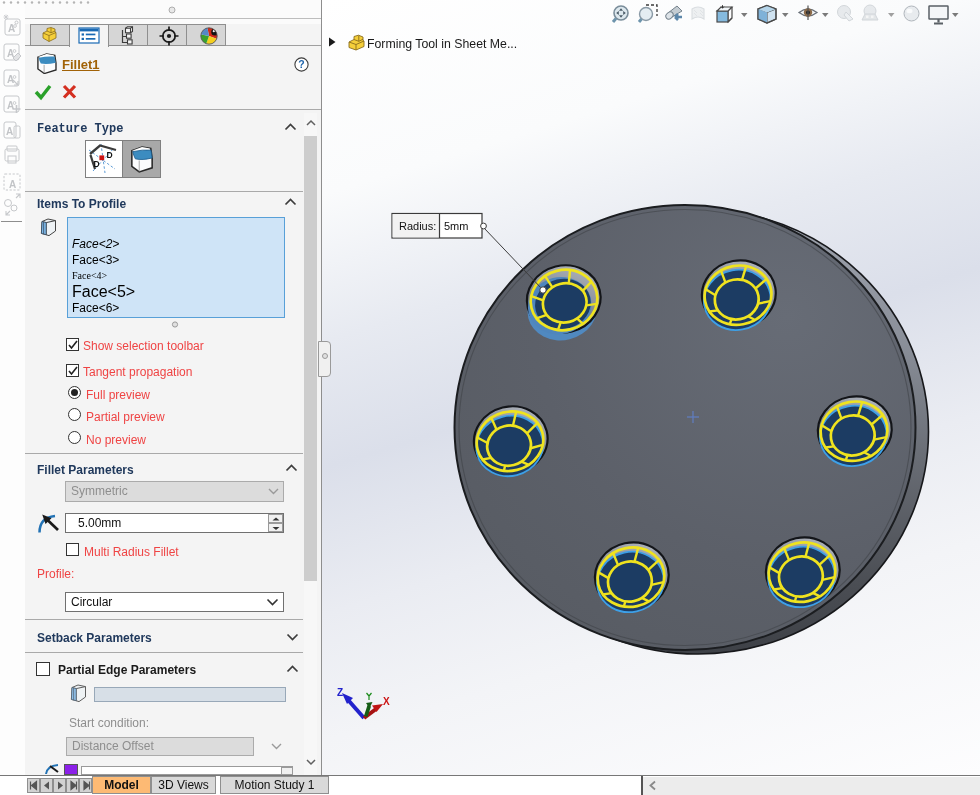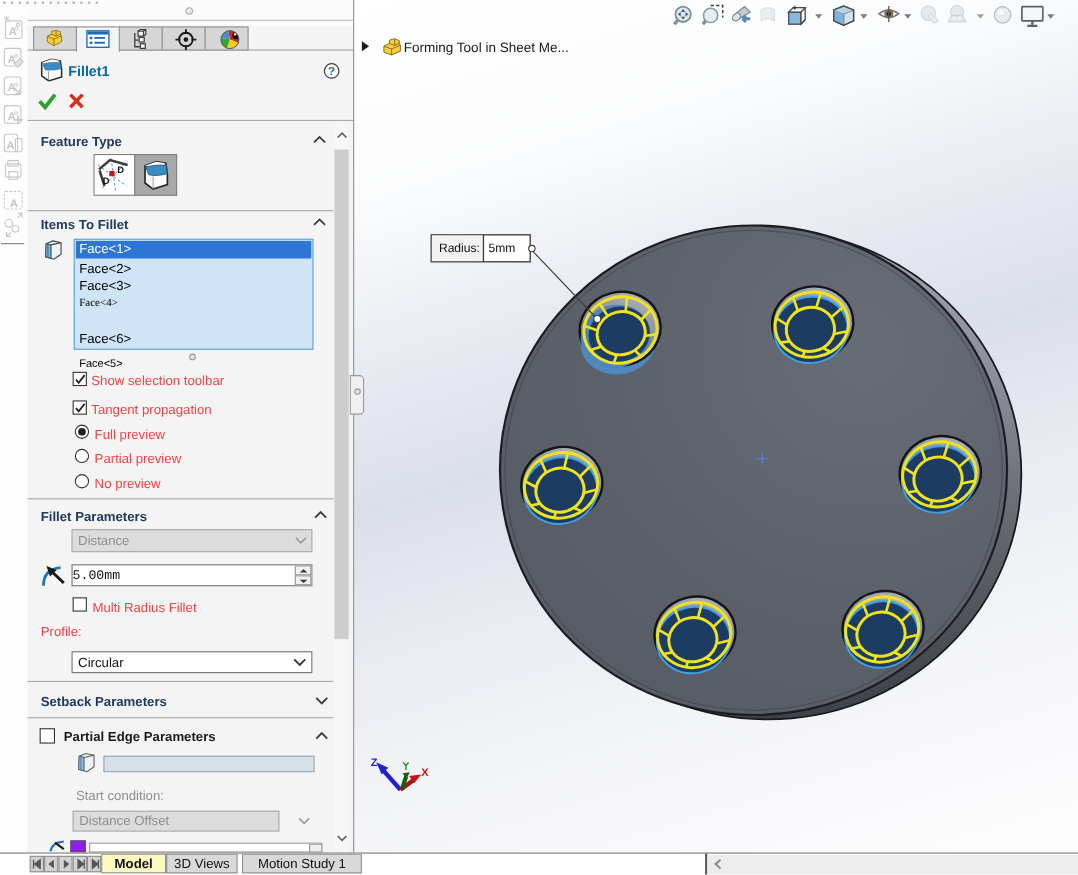--- a/index.html
+++ b/index.html
@@ -155,21 +155,21 @@
   </g>
   <circle cx="10" cy="9" r="8.2" fill="none" stroke="#555" stroke-width="0.9"></circle>
 </svg>
 
 <svg class="icn" style="left:36px;top:53px;" width="23" height="21" viewBox="0 0 25 23">
   <path d="M2 4.5 L11.5 1 L20.5 2.6 L21.8 11 L21.8 18.5 L9 22.5 L2 17.5 Z" fill="#fbfcfd" stroke="#2a2a2a" stroke-width="1.5"></path>
   <path d="M2 4.5 L11.5 1 L20 2.5 L14.5 5.6 Z" fill="#fff"></path>
   <path d="M2.8 5.2 Q12 3.2 20.3 3.9 L21.6 10.6 Q12 13 5.2 11.6 Q3.4 8.4 2.8 5.2 Z" fill="#3c8cc0"></path>
   <path d="M8.8 13 L8.8 22" stroke="#888" stroke-width="0.8"></path>
 </svg>
-<div class="lbl" style="left:62px; top:57px; font-size:13px; font-weight:bold; color:#0369a1;">Fillet1</div>
+<div class="lbl" style="left:62px; top:57px; font-size:13px; font-weight:bold; color:#a16207;text-decoration:underline;">Fillet1</div>
 <svg class="icn" style="left:294px;top:57px;" width="15" height="15" viewBox="0 0 15 15">
   <circle cx="7.5" cy="7.5" r="6.6" fill="#fff" stroke="#3c3c3c" stroke-width="1.1"></circle>
   <text x="7.5" y="11.2" font-size="10.5" font-weight="bold" fill="#2166ac" text-anchor="middle" font-family="Liberation Sans">?</text>
 </svg>
 <svg class="icn" style="left:34px;top:83px;" width="48px" height="18" viewBox="0 0 48 18">
   <path d="M2 9 L7 14.5 L16 3" fill="none" stroke="#2aa12a" stroke-width="3.4"></path>
   <path d="M30 3 L41 14.5 M41 3 L30 14.5" fill="none" stroke="#d42f20" stroke-width="3.2"></path>
 </svg>
 
 <div class="sep" style="left:25px; top:109px; width:296px;"></div>
@@ -187,21 +187,21 @@
 <svg class="icn" style="left:285px;top:464px;" width="13" height="8" viewBox="0 0 13 8">
     <path d="M1.5 6.5 L6.5 1.5 L11.5 6.5" fill="none" stroke="#3c3c3c" stroke-width="1.7"></path>
   </svg>
 <svg class="icn" style="left:286px;top:633px;" width="13" height="8" viewBox="0 0 13 8">
     <path d="M1.5 1.5 L6.5 6.5 L11.5 1.5" fill="none" stroke="#3c3c3c" stroke-width="1.7"></path>
   </svg>
 <svg class="icn" style="left:286px;top:665px;" width="13" height="8" viewBox="0 0 13 8">
     <path d="M1.5 6.5 L6.5 1.5 L11.5 6.5" fill="none" stroke="#3c3c3c" stroke-width="1.7"></path>
   </svg>
 
-<div class="hdr" style="left:37px; top:122px;">Feature Type</div>
+<div class="hdr" style="left:37px; top:122px;font-family:Liberation Mono, monospace;">Feature Type</div>
 <div class="abs" style="left:85px; top:140px; width:38px; height:38px; background:#fff; border:1px solid #7f7f7f;"></div>
 <div class="abs" style="left:122px; top:140px; width:39px; height:38px; background:#a8a8a8; border:1px solid #7f7f7f;"></div>
 <svg class="icn" style="left:86px;top:141px;" width="36" height="36" viewBox="0 0 36 36">
   <g stroke="#4a90d0" stroke-width="0.9" stroke-dasharray="2.5 2">
     <line x1="3" y1="9" x2="29" y2="28"></line>
       <line x1="7" y1="30" x2="28" y2="7"></line>
       <line x1="15" y1="3" x2="19" y2="32"></line>
   </g>
   <path d="M4 13 L14 4.5 L30 9" fill="none" stroke="#3c3c3c" stroke-width="2.3"></path>
   <path d="M4.5 14 L9 28" fill="none" stroke="#3c3c3c" stroke-width="2.3"></path>
@@ -209,33 +209,32 @@
   <text x="20.5" y="16.5" font-size="8.5" font-weight="bold" fill="#111">D</text>
   <text x="7.5" y="26" font-size="8.5" font-weight="bold" fill="#111">D</text>
 </svg>
 <svg class="icn" style="left:130px;top:146px;" width="24" height="27" viewBox="0 0 26 29">
   <path d="M2 5 L13 1 L22.5 2.6 L24 13.5 L24 23.5 L10 28 L2 22 Z" fill="#fbfcfd" stroke="#2a2a2a" stroke-width="1.7"></path>
   <path d="M2 5 L13 1 L22 2.5 L16 6 Z" fill="#fff"></path>
   <path d="M3 6 Q13.5 3.6 22.7 4.4 L24 12.8 Q13.5 15.6 5.8 13.8 Q3.8 10 3 6 Z" fill="#3c8cc0" stroke="#1c5c8c" stroke-width="0.9"></path>
   <path d="M10 15.5 L10 27.5" stroke="#999" stroke-width="0.9"></path>
 </svg>
 
-<div class="hdr" style="left:37px; top:197px;">Items To Fillet</div>
+<div class="hdr" style="left:37px; top:197px;">Items To Profile</div>
 <svg class="icn" style="left:38px;top:217px;" width="21" height="21" viewBox="0 0 21 21">
   <path d="M4 4.5 L10 2 L17.5 3.6 L17.5 14 L11 18.6 L3.4 16.4 Z" fill="#eef2f5" stroke="#444" stroke-width="1"></path>
   <path d="M4 4.5 L8.2 5.6 L8.2 17.8 M8.2 5.6 L17.5 3.6" fill="none" stroke="#444" stroke-width="1"></path>
   <path d="M4 4.5 L8.2 5.6 L8.2 17.7 L3.4 16.4 Z" fill="#7db8e8" stroke="#345" stroke-width="0.7"></path>
   <path d="M5.6 5 L5.6 17" stroke="#345" stroke-width="0.7"></path>
 </svg>
 <div class="abs" style="left:67px; top:217px; width:218px; height:101px; background:#cfe4f7; border:1px solid #58a0d8;">
-  <div style="position:absolute; left:1px; top:1px; width:214px; height:15.5px; background:#2e76d5; color:#fff; font-size:12px; padding-left:3px; line-height:15px;">Face&lt;1&gt;</div>
-  <div style="position:absolute; left:4px; top:18px; font-size:12px; line-height:16px;">Face&lt;2&gt;</div>
+  <div style="position:absolute; left:4px; top:18px; font-size:12px; line-height:16px;font-style:italic;">Face&lt;2&gt;</div>
   <div style="position:absolute; left:4px; top:34px; font-size:12px; line-height:16px;">Face&lt;3&gt;</div>
   <div style="position:absolute; left:4px; top:50px; font-size:10px; line-height:16px;font-family:Liberation Serif, serif;">Face&lt;4&gt;</div>
-  <div style="position:absolute; left:4px; top:66px; font-size:10px; line-height:16px;margin-top:40px;">Face&lt;5&gt;</div>
+  <div style="position:absolute; left:4px; top:66px; font-size:16px; line-height:16px;">Face&lt;5&gt;</div>
   <div style="position:absolute; left:4px; top:82px; font-size:12px; line-height:16px;">Face&lt;6&gt;</div>
 </div>
 <svg class="icn" style="left:170px;top:320px;" width="10" height="9" viewBox="0 0 10 9">
     <circle cx="5" cy="4.5" r="2.6" fill="#e0e0e0" stroke="#9a9a9a"></circle>
   </svg>
 
 <div class="cb" style="left:66px; top:338px;"></div>
 <svg class="icn" style="left:67px;top:339px;z-index:2;" width="12" height="12" viewBox="0 0 12 12">
     <path d="M2 6 L4.5 9 L10 2" fill="none" stroke="#222" stroke-width="1.6"></path>
   </svg>
@@ -246,30 +245,30 @@
   </svg>
 <div class="lbl" style="left:83px; top:365px;">Tangent propagation</div>
 <div class="rb sel" style="left:68px; top:386px;"></div>
 <div class="lbl" style="left:86px; top:388px;">Full preview</div>
 <div class="rb" style="left:68px; top:408px;"></div>
 <div class="lbl" style="left:86px; top:410px;">Partial preview</div>
 <div class="rb" style="left:68px; top:431px;"></div>
 <div class="lbl" style="left:86px; top:433px;">No preview</div>
 
 <div class="hdr" style="left:37px; top:463px;">Fillet Parameters</div>
-<div class="combo dis" style="left:65px; top:481px; width:219px; height:21px; line-height:19px; padding-left:5px;">Distance</div>
+<div class="combo dis" style="left:65px; top:481px; width:219px; height:21px; line-height:19px; padding-left:5px;">Symmetric</div>
 <svg class="icn" style="left:268px;top:488px;" width="11" height="7" viewBox="0 0 11 7">
     <path d="M1 1 L5.5 5.5 L10 1" fill="none" stroke="#9a9a9a" stroke-width="1.4"></path>
   </svg>
 <svg class="icn" style="left:38px;top:511px;" width="23" height="23" viewBox="0 0 23 23">
   <path d="M1.5 21.5 Q1.5 6.5 17 5" fill="none" stroke="#2272b4" stroke-width="2.5"></path>
   <path d="M20 19 L9 8.5" stroke="#1a1a1a" stroke-width="2.7"></path>
   <path d="M4.2 3.6 L13.5 7.2 L7.5 13 Z" fill="#1a1a1a"></path>
 </svg>
-<div class="combo" style="left:65px; top:513px; width:219px; height:20px; line-height:18px; padding-left:0;font-family:Liberation Mono, monospace;">5.00mm</div>
+<div class="combo" style="left:65px; top:513px; width:219px; height:20px; line-height:18px; padding-left:12px;">5.00mm</div>
 <div class="abs" style="left:268px; top:514px; width:15px; height:9px; background:#f0f0f0; border:1px solid #9a9a9a;"></div>
 <div class="abs" style="left:268px; top:523px; width:15px; height:9px; background:#f0f0f0; border:1px solid #9a9a9a;"></div>
 <svg class="icn" style="left:272px;top:516px;z-index:2;" width="8" height="16" viewBox="0 0 8 16">
   <path d="M0.5 4.5 L4 1.5 L7.5 4.5 Z" fill="#333"></path>
   <path d="M0.5 11 L4 14 L7.5 11 Z" fill="#333"></path>
 </svg>
 <div class="cb" style="left:66px; top:543px;"></div>
 <div class="lbl" style="left:84px; top:545px;">Multi Radius Fillet</div>
 <div class="lbl" style="left:37px; top:567px;">Profile:</div>
 <div class="combo" style="left:65px; top:592px; width:219px; height:20px; line-height:18px; padding-left:5px;">Circular</div>
@@ -506,20 +505,20 @@
 <div class="navbtn" style="left:79px;"></div>
 <svg class="icn" style="left:27px;top:778px;z-index:5;" width="66" height="15" viewBox="0 0 66 15">
   <g fill="#555">
     <path d="M3.5 3.5 v8 M9.5 3.5 l-5 4 l5 4 Z" stroke="#555" stroke-width="1.2" fill="#555"></path>
     <path d="M22 3.5 l-5 4 l5 4 Z"></path>
     <path d="M31 3.5 l5 4 l-5 4 Z"></path>
     <path d="M44 3.5 l5 4 l-5 4 Z M49.5 3.5 v8" stroke="#555" stroke-width="1.2"></path>
     <path d="M57 3.5 l5 4 l-5 4 Z M62.5 3.5 v8" stroke="#555" stroke-width="1.2"></path>
   </g>
 </svg>
-<div class="stab" style="left:92px; width:59px; background:#fef9c3; font-weight:bold;">Model</div>
+<div class="stab" style="left:92px; width:59px; background:#fdba74; font-weight:bold;">Model</div>
 <div class="stab" style="left:151px; width:65px;">3D Views</div>
 <div class="stab" style="left:220px; width:109px;">Motion Study 1</div>
 <div class="abs" style="left:641px; top:776px; width:2px; height:19px; background:#555;"></div>
 <div class="abs" style="left:643px; top:777px; width:337px; height:18px; background:#ececec;"></div>
 <svg class="icn" style="left:648px;top:780px;" width="10" height="11" viewBox="0 0 10 11">
     <path d="M7 1.5 L2.5 5.5 L7 9.5" fill="none" stroke="#8a8a8a" stroke-width="1.8"></path>
   </svg>
 
 </body></html>

